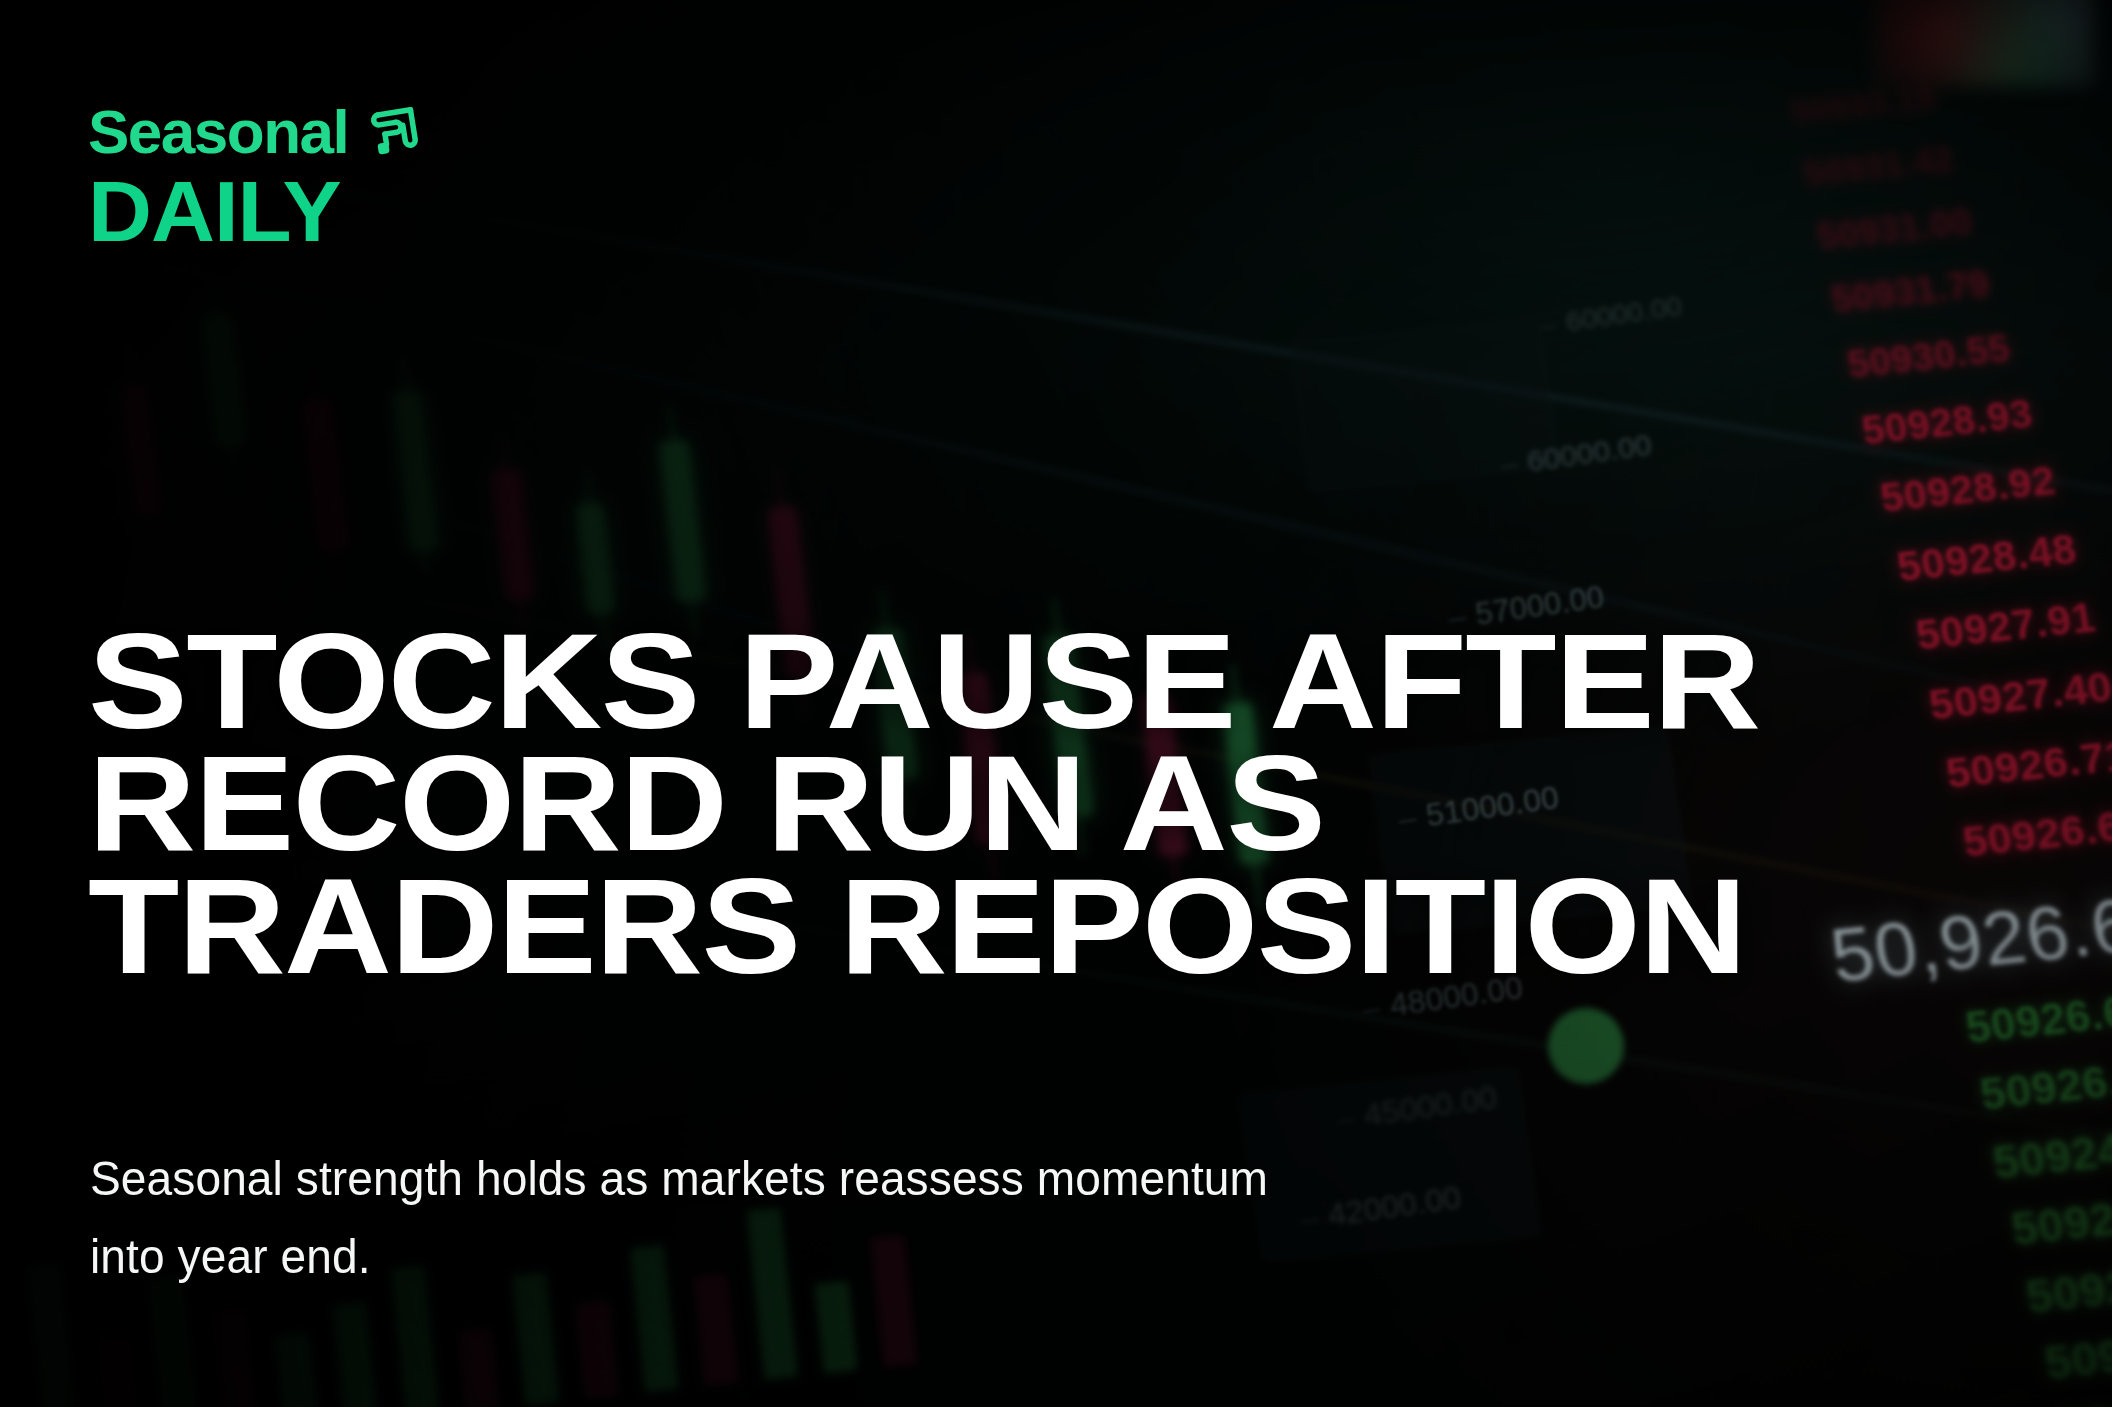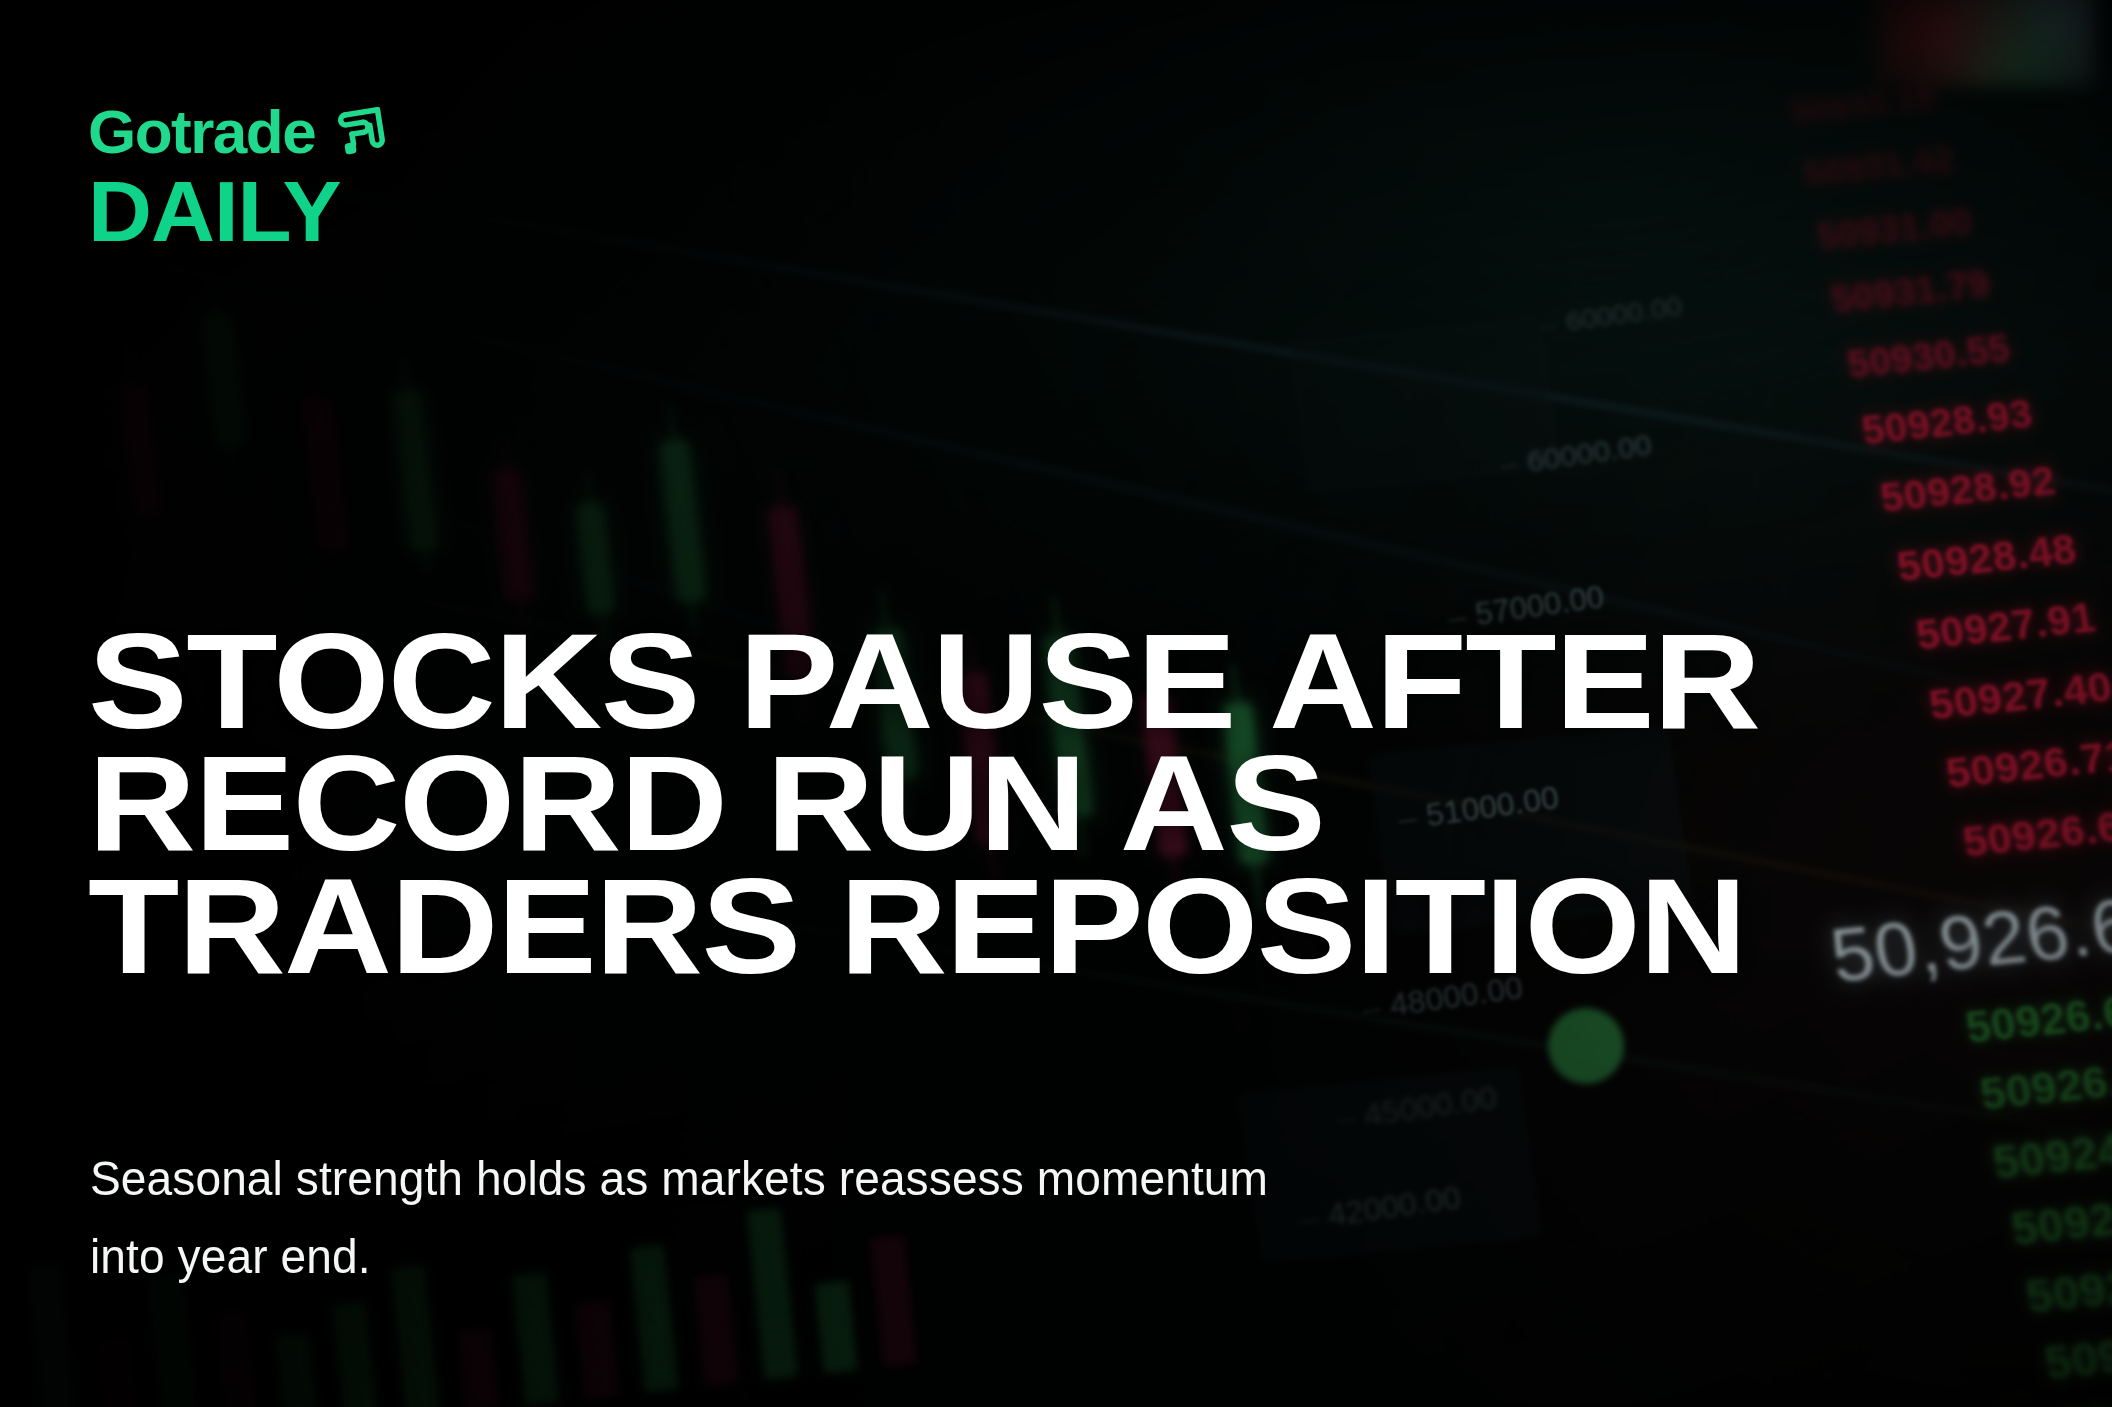--- a/index.html
+++ b/index.html
@@ -307,21 +307,21 @@
 
     <div class="bg-soft"></div>
     <div class="vignette"></div>
     <div class="vignette2"></div>
   </div>
 
   <div class="content">
 
     <div class="logo-block">
       <div class="logo-row">
-        <div class="logo-word">Gotrade</div>
+        <div class="logo-word">Seasonal</div>
         <svg class="logo-mark" viewBox="0 0 64 62">
           <g transform="rotate(-9 32 31)" fill="none" stroke="#21d98d" stroke-width="5.5" stroke-linecap="round" stroke-linejoin="round">
             <path d="M14 16 H47"></path>
             <path d="M47 16 V46 a5 5 0 0 1 -5 5 a5 5 0 0 1 -5 -5 V30"></path>
             <path d="M14 16 a5 5 0 0 0 0 10 H30"></path>
             <path d="M30 26 a5 5 0 0 1 0 10 H18"></path>
             <path d="M18 36 V46"></path>
           </g>
           <rect x="12" y="47" width="11" height="11" rx="3.5" fill="#21d98d" transform="rotate(-9 17 52)"></rect>
         </svg>

